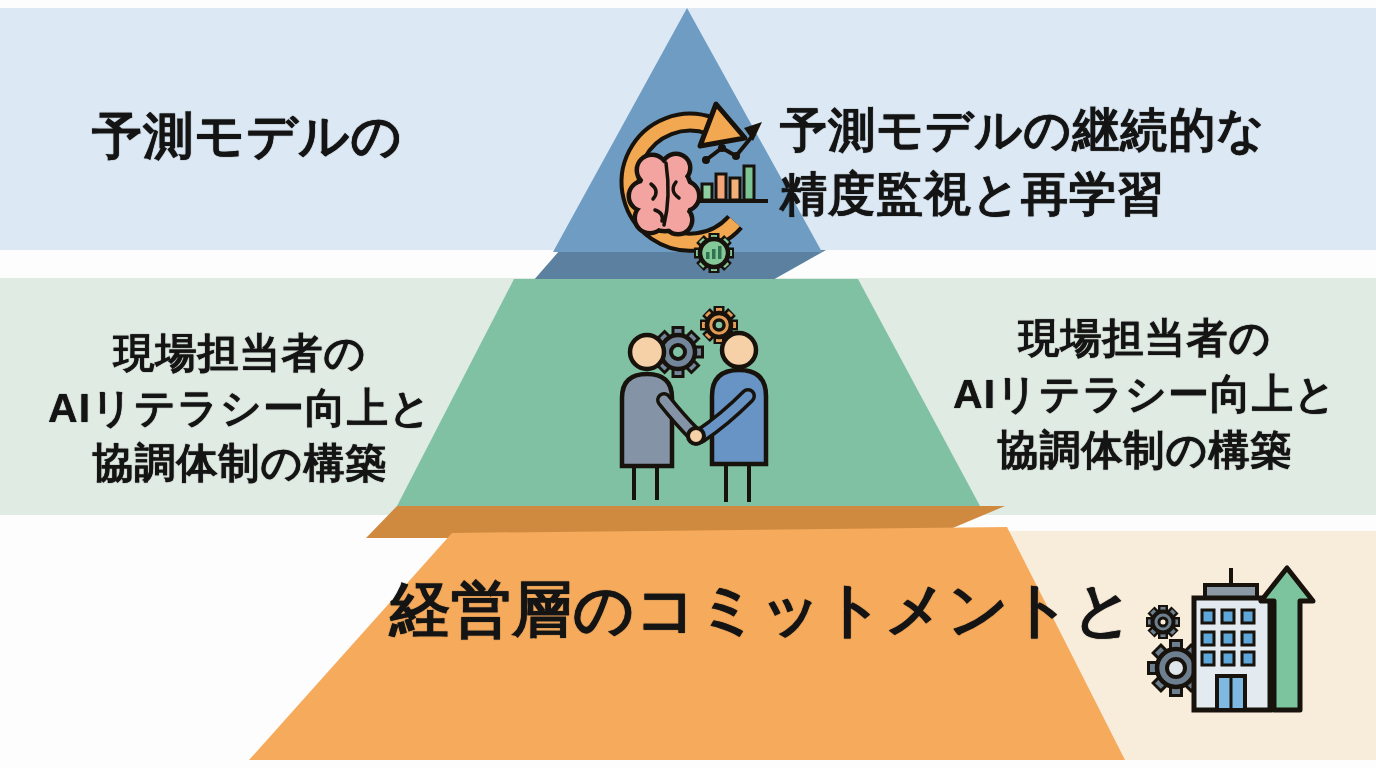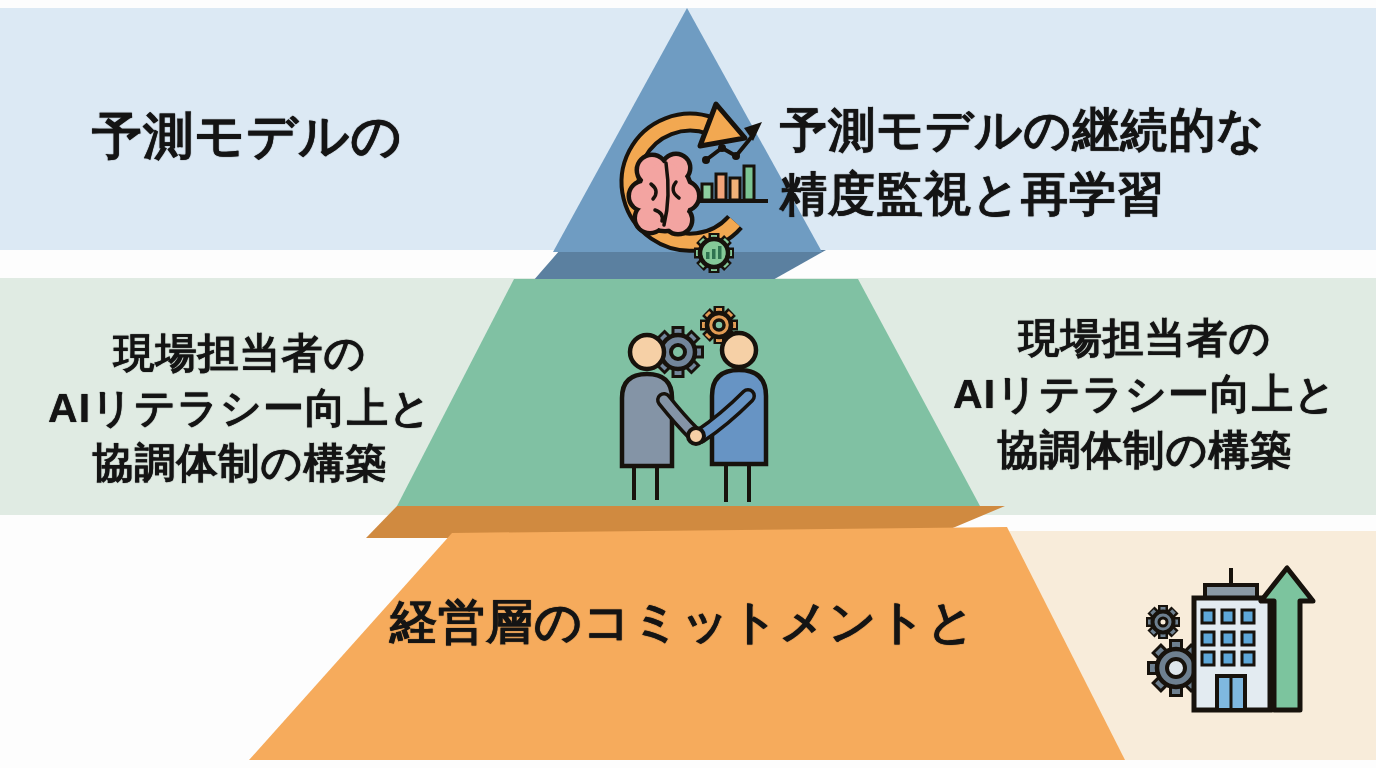--- a/index.html
+++ b/index.html
@@ -11,21 +11,21 @@
   .stage svg{position:absolute;left:0;top:0;}
   .label{
     position:absolute;color:#141414;font-weight:900;
     letter-spacing:1px;text-shadow:0 0 1px #141414;
     white-space:nowrap;
   }
   .tl{left:92px;top:106px;font-size:50px;line-height:60px;}
   .tr{left:780px;top:98px;font-size:47px;line-height:64px;}
   .ml{left:30px;top:326px;width:420px;text-align:center;font-size:41px;line-height:55px;}
   .mr{left:930px;top:310px;width:430px;text-align:center;font-size:41px;line-height:56px;}
-  .bt{left:390px;top:592px;width:610px;font-size:47px;line-height:60px;}
+  .bt{left:390px;top:580px;width:610px;text-align:center;font-size:60px;line-height:60px;}
 </style>
 </head>
 <body>
 
 <div class="stage">
 
   <svg width="1376" height="768" viewBox="0 0 1376 768">
 
     <rect x="0" y="8" width="1376" height="242" fill="#dce9f4"></rect>
     <rect x="0" y="278" width="1376" height="237" fill="#e0ebe3"></rect>

